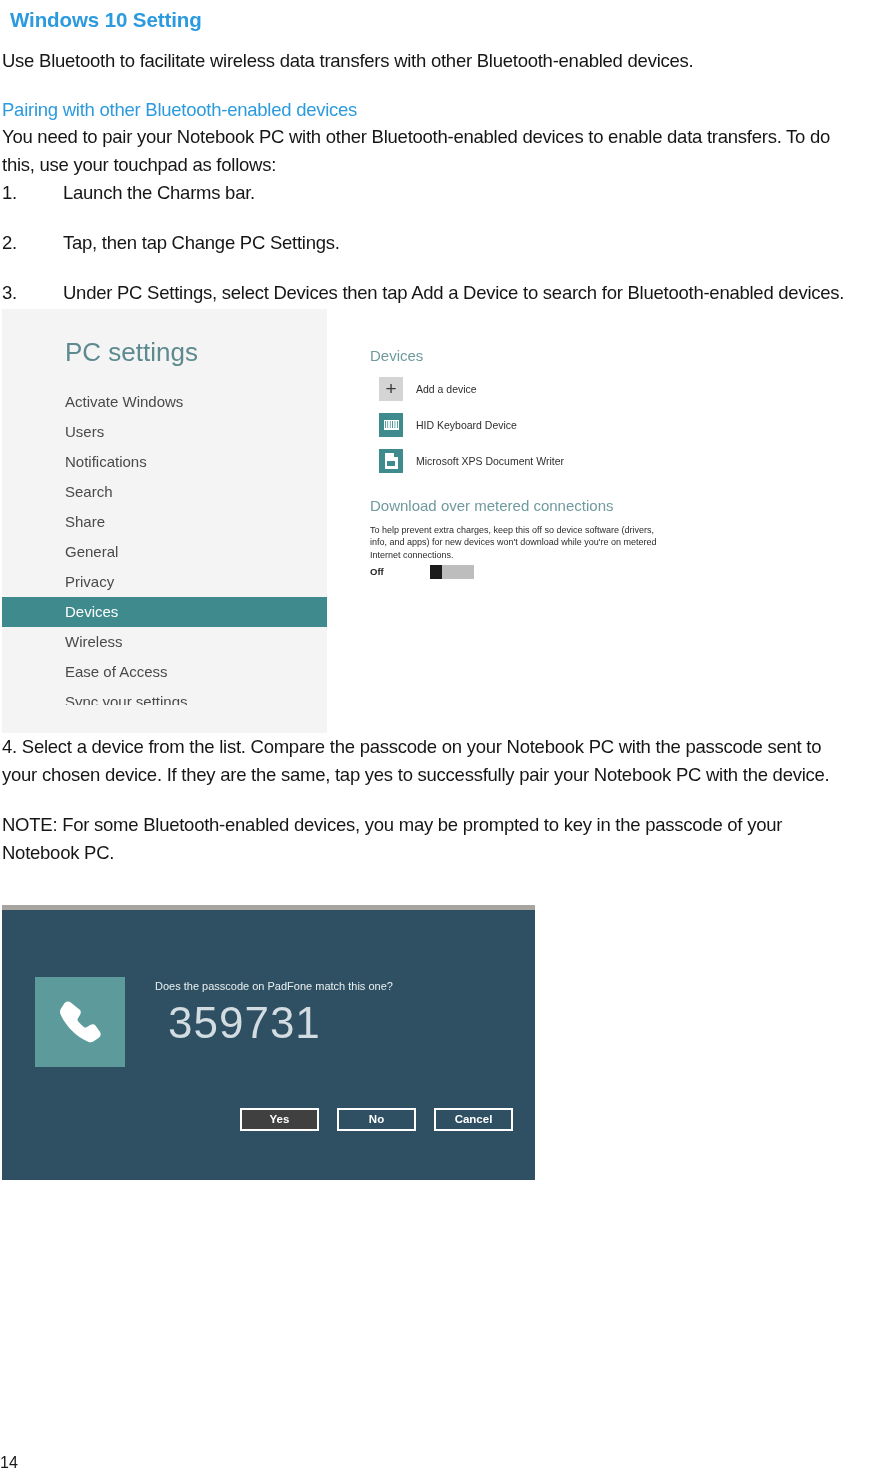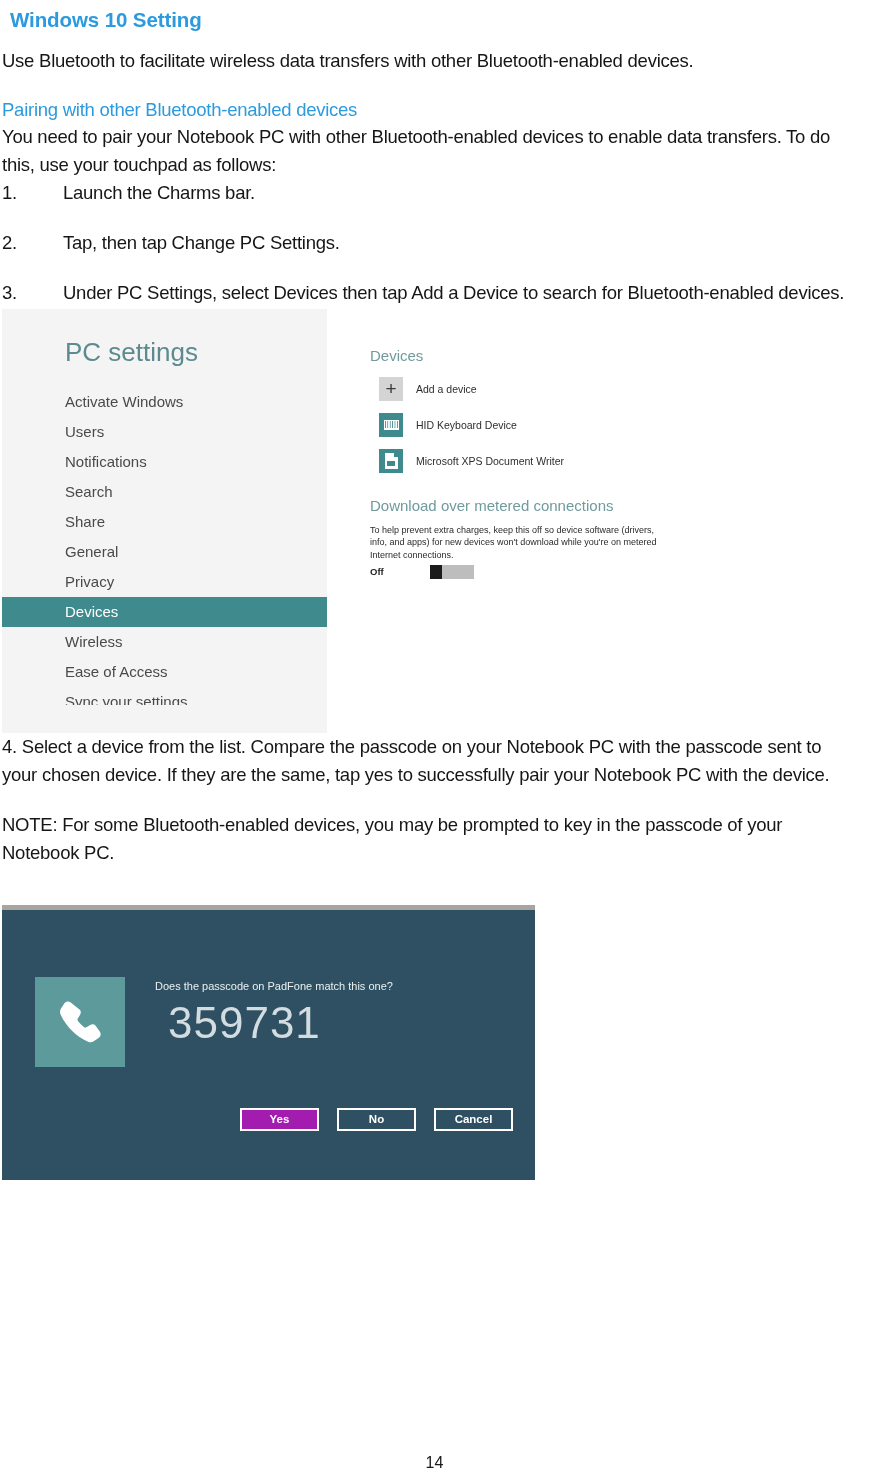--- a/index.html
+++ b/index.html
@@ -199,28 +199,27 @@
   .pc-btn {
     width: 79px; height: 23px;
     border: 2px solid #ffffff;
     background: transparent;
     color: #ffffff;
     font-size: 11.5px;
     font-weight: bold;
     display: flex; align-items: center; justify-content: center;
     cursor: pointer;
   }
-  .pc-btn.primary { background: #a21caf; text-align: center; }
+  .pc-btn.primary { background: #404040; text-align: center; }
 
   
   .page-number {
     position: absolute;
     left: 0; right: 0;
     bottom: 12px;
-    text-align: center;
     font-size: 16px;
     color: #1a1a1a;
   }
 </style>
 </head>
 <body>
 
 <div class="page">
 
   <div class="doc-body">

